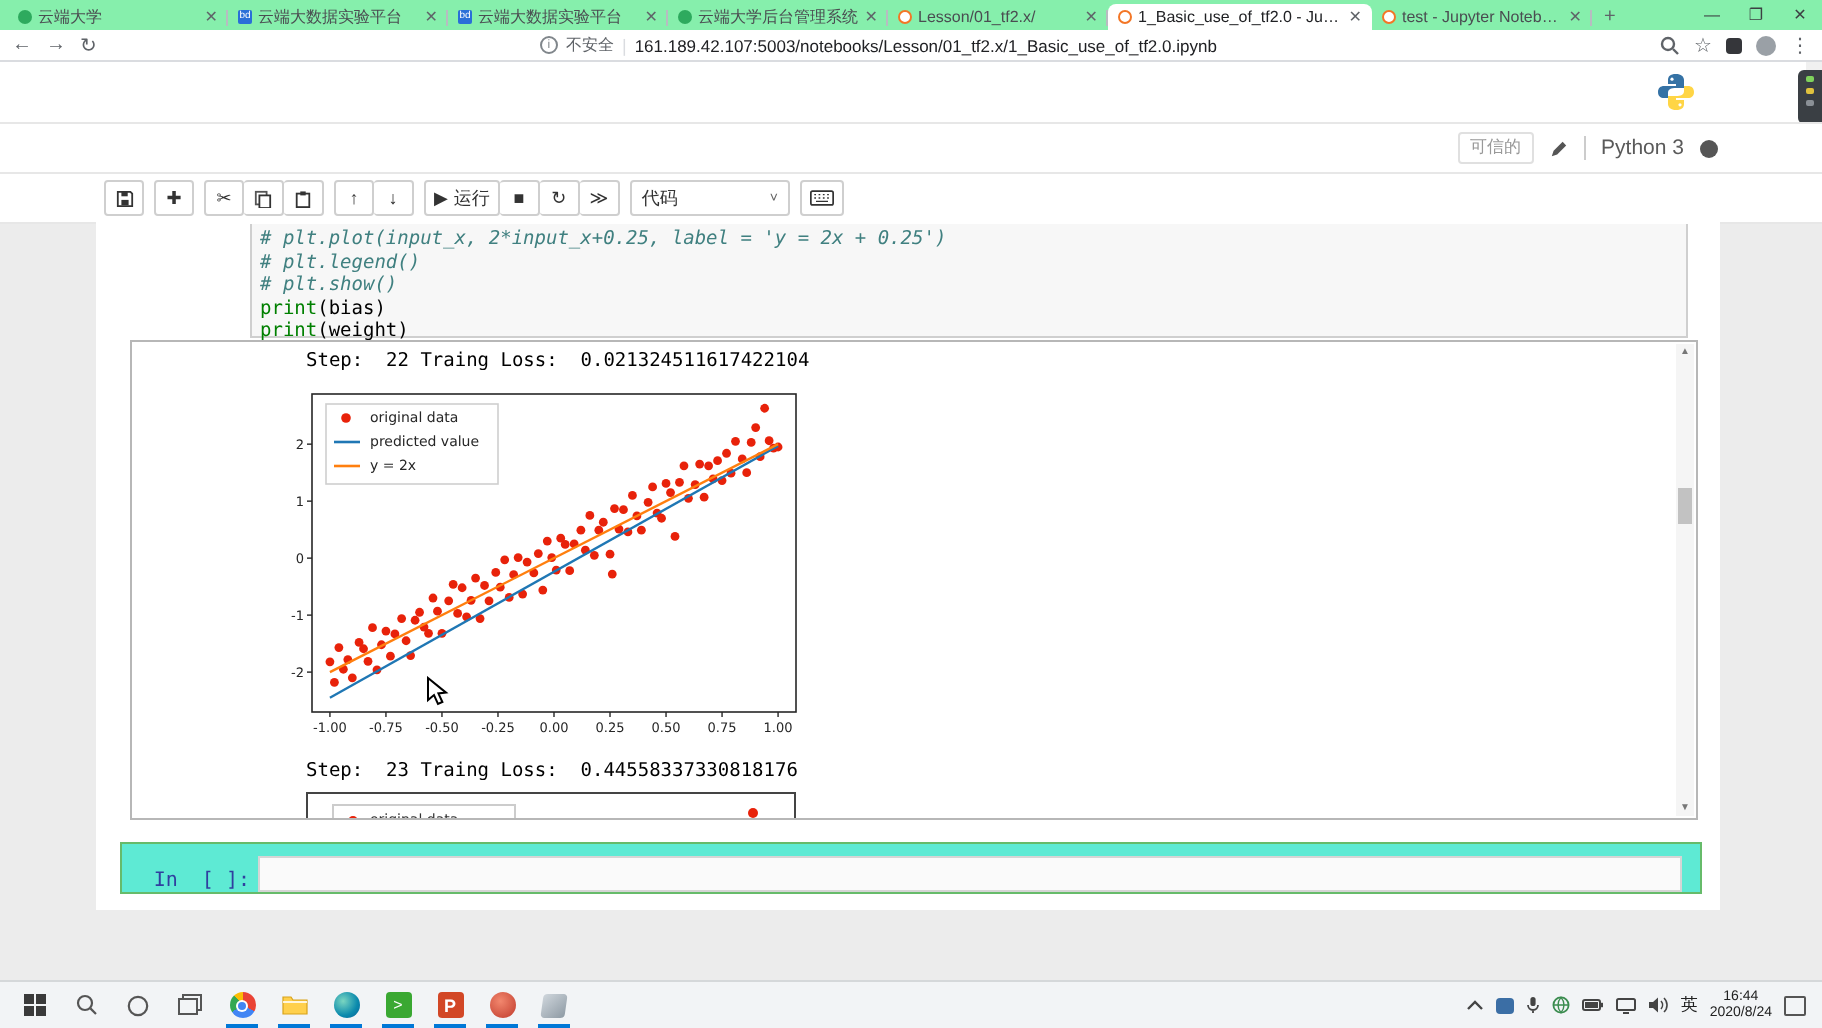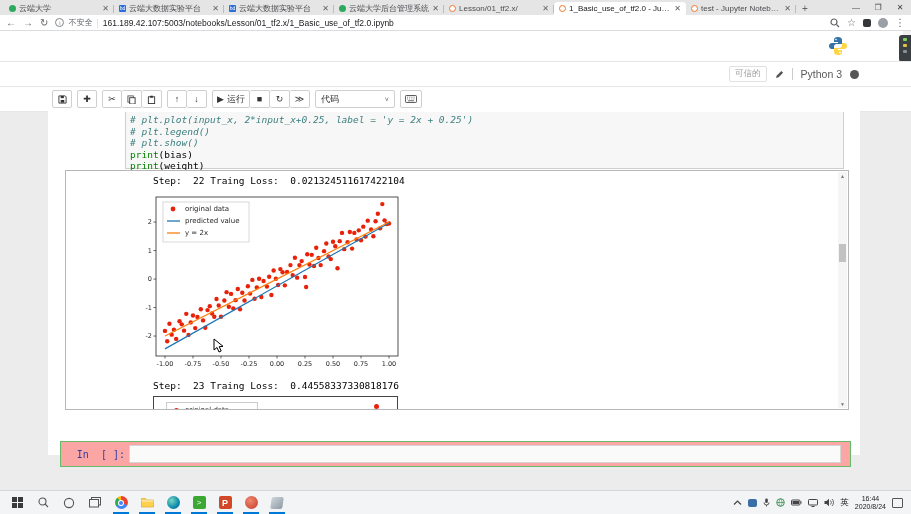--- a/index.html
+++ b/index.html
@@ -1,36 +1,36 @@
 <!DOCTYPE html>
 <html><head>
 <meta charset="utf-8">
 <style>
   * { margin:0; padding:0; box-sizing:border-box; }
   html,body { width:911px; height:514px; overflow:hidden; }
   body { font-family:"Liberation Sans", sans-serif; position:relative; background:#fff; }
   .abs { position:absolute; }
 
   
-  #tabstrip { left:0; top:0; width:911px; height:15px; background:#e5e5e5; display:flex; align-items:flex-end; padding-left:4px; }
+  #tabstrip { left:0; top:0; width:911px; height:15px; background:#86efac; display:flex; align-items:flex-end; padding-left:4px; }
   .tab { height:13px; display:flex; align-items:center; gap:3px; padding:0 5px; width:110px; font-size:8px; color:#4a4d51; position:relative; }
   .tab .sep { position:absolute; right:0; top:3px; height:8px; width:1px; background:#b8bcc1; }
   .tab.active { background:#fff; border-radius:4px 4px 0 0; width:132px; color:#202124; }
   .tab .t { flex:1; overflow:hidden; white-space:nowrap; text-overflow:ellipsis; }
   .tab .x { font-size:8px; color:#5f6368; }
   .fav { width:7px; height:7px; border-radius:50%; flex:none; }
   .fav.green { background:#2eaa5e; }
   .fav.bd { background:#2a6fd8; border-radius:1px; color:#fff; font-size:5px; line-height:7px; text-align:center; }
   .fav.jupyter { background:#fff; border:1.6px solid #f37626; }
   #newtab { font-size:10px; color:#5f6368; margin:0 6px 1px 6px; }
   #wincontrols { margin-left:auto; display:flex; align-items:center; height:15px; }
   #wincontrols span { width:22px; text-align:center; font-size:8px; color:#3c4043; line-height:15px; }
 
   #navbar { left:0; top:15px; width:911px; height:16px; background:#fff; border-bottom:1px solid #dadce0; display:flex; align-items:center; font-size:9px; color:#5f6368; padding:0 6px; gap:7px; }
-  #urlbox { display:flex; align-items:center; gap:4px; flex:1; height:12px; }
+  #urlbox { display:flex; align-items:center; gap:4px; flex:1; height:12px;justify-content:center; }
   .info-i { width:9px; height:9px; border:1px solid #80868b; border-radius:50%; font-size:6px; line-height:8px; text-align:center; color:#80868b; }
   #url { font-size:8.5px; color:#202124; }
   #insecure { font-size:8px; color:#5f6368; }
   .navicon { font-size:10px; color:#5f6368; }
   #avatar { width:10px; height:10px; border-radius:50%; background:#9aa0a6; }
 
   
   #page-scrollbar { left:903px; top:31px; width:8px; height:459px; background:#f0f0f0; }
   #page-scroll-thumb { left:904px; top:445px; width:6px; height:23px; background:#c1c1c1; border-radius:3px; }
   #dock-widget { left:899px; top:35px; width:12px; height:27px; background:#3a3f44; border-radius:3px 0 0 3px; }
@@ -76,21 +76,21 @@
   #oscroll .arrow { position:absolute; left:0; width:9px; font-size:5px; color:#777; text-align:center; }
   #oscroll .thumb { position:absolute; left:1px; top:72px; width:7px; height:18px; background:#c2c2c2; }
 
   #fig1 { position:absolute; left:73px; top:20px; }
   #fig2wrap { position:absolute; left:87px; top:225px; width:245px; height:14px; overflow:hidden; }
   #fig2 { width:245px; height:60px; border:1px solid #444; background:#fff; position:relative; }
   #fig2 .legend2 { position:absolute; left:12px; top:5px; width:92px; height:30px; border:1px solid #ccc; background:#fff; display:flex; align-items:flex-start; padding:3px 0 0 7px; gap:6px; font-size:7px; color:#333; font-family:"DejaVu Sans", sans-serif; }
   .reddot { width:5px; height:5px; border-radius:50%; background:#e8220a; }
   #fig2 .pt { position:absolute; left:220px; top:7px; }
 
-  #input-cell { left:60px; top:441px; width:791px; height:26px; border:1.5px solid #66bb6a; background:#fca5a5; display:flex; align-items:center; }
+  #input-cell { left:60px; top:421px; width:791px; height:26px; border:1.5px solid #66bb6a; background:#5eead4; display:flex; align-items:flex-end; }
   #in-prompt { font-family:"DejaVu Sans Mono", monospace; font-size:10px; color:#303f9f; width:64px; text-align:right; white-space:pre; }
   #in-editor { margin-left:4px; width:712px; height:18px; background:#fafafa; border:1px solid #d5d5d5; }
 
   
   #taskbar { left:0; top:490px; width:911px; height:24px; background:#f2f4f6; border-top:1px solid #d5d8da; display:flex; align-items:center; padding-left:6px; gap:4px; }
   .tb-ic { width:22px; height:22px; display:flex; align-items:center; justify-content:center; position:relative; }
   .tb-ic.running::after { content:""; position:absolute; bottom:0; left:3px; right:3px; height:2px; background:#0078d7; }
   #tray { margin-left:auto; display:flex; align-items:center; gap:6px; padding-right:8px; color:#444; }
   #tray svg { display:block; }
   #ime { font-size:8.5px; color:#222; }

